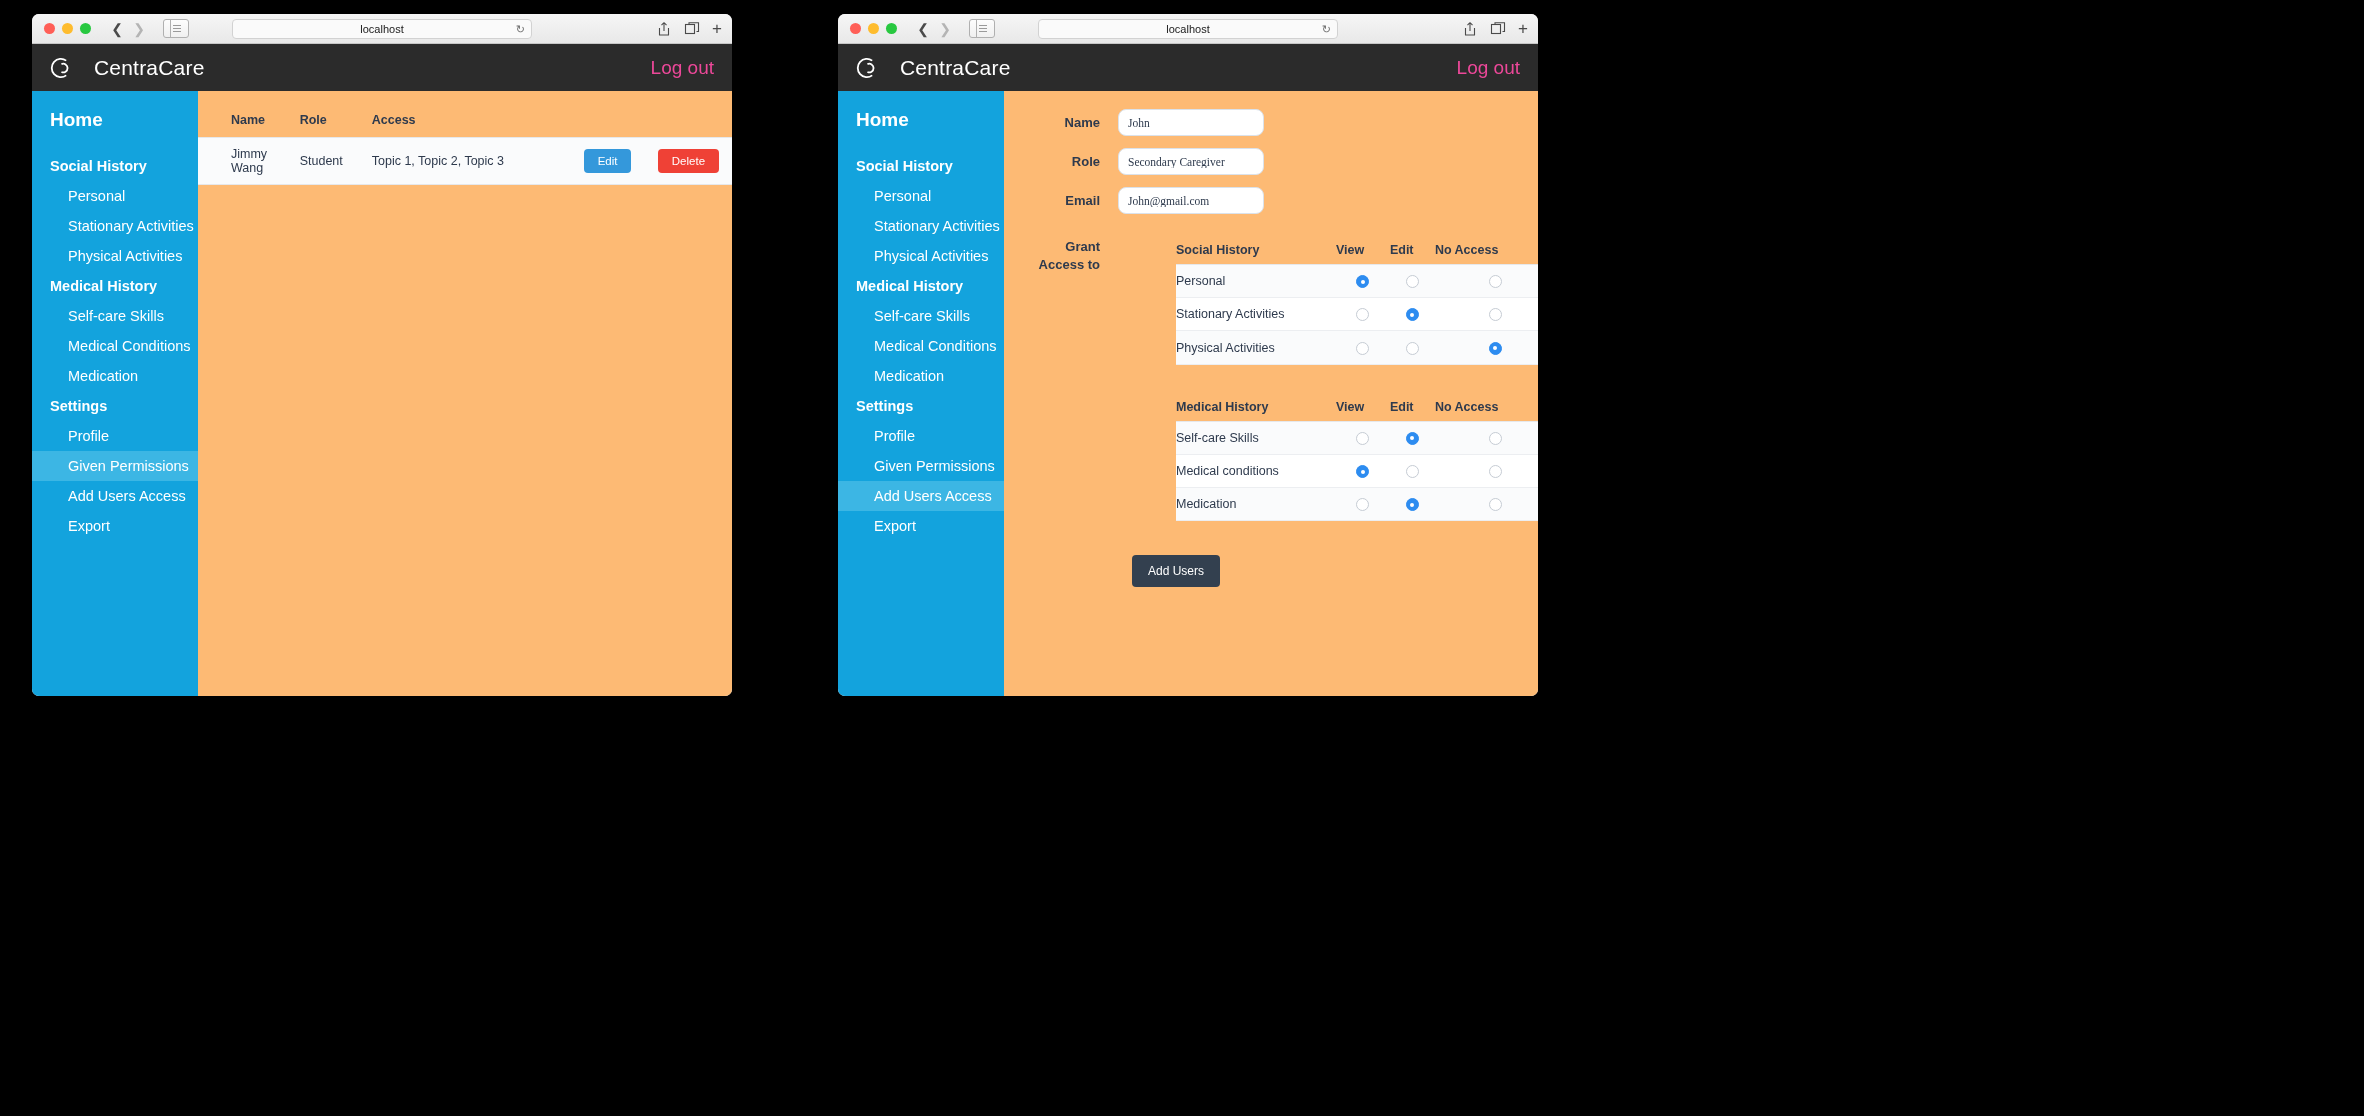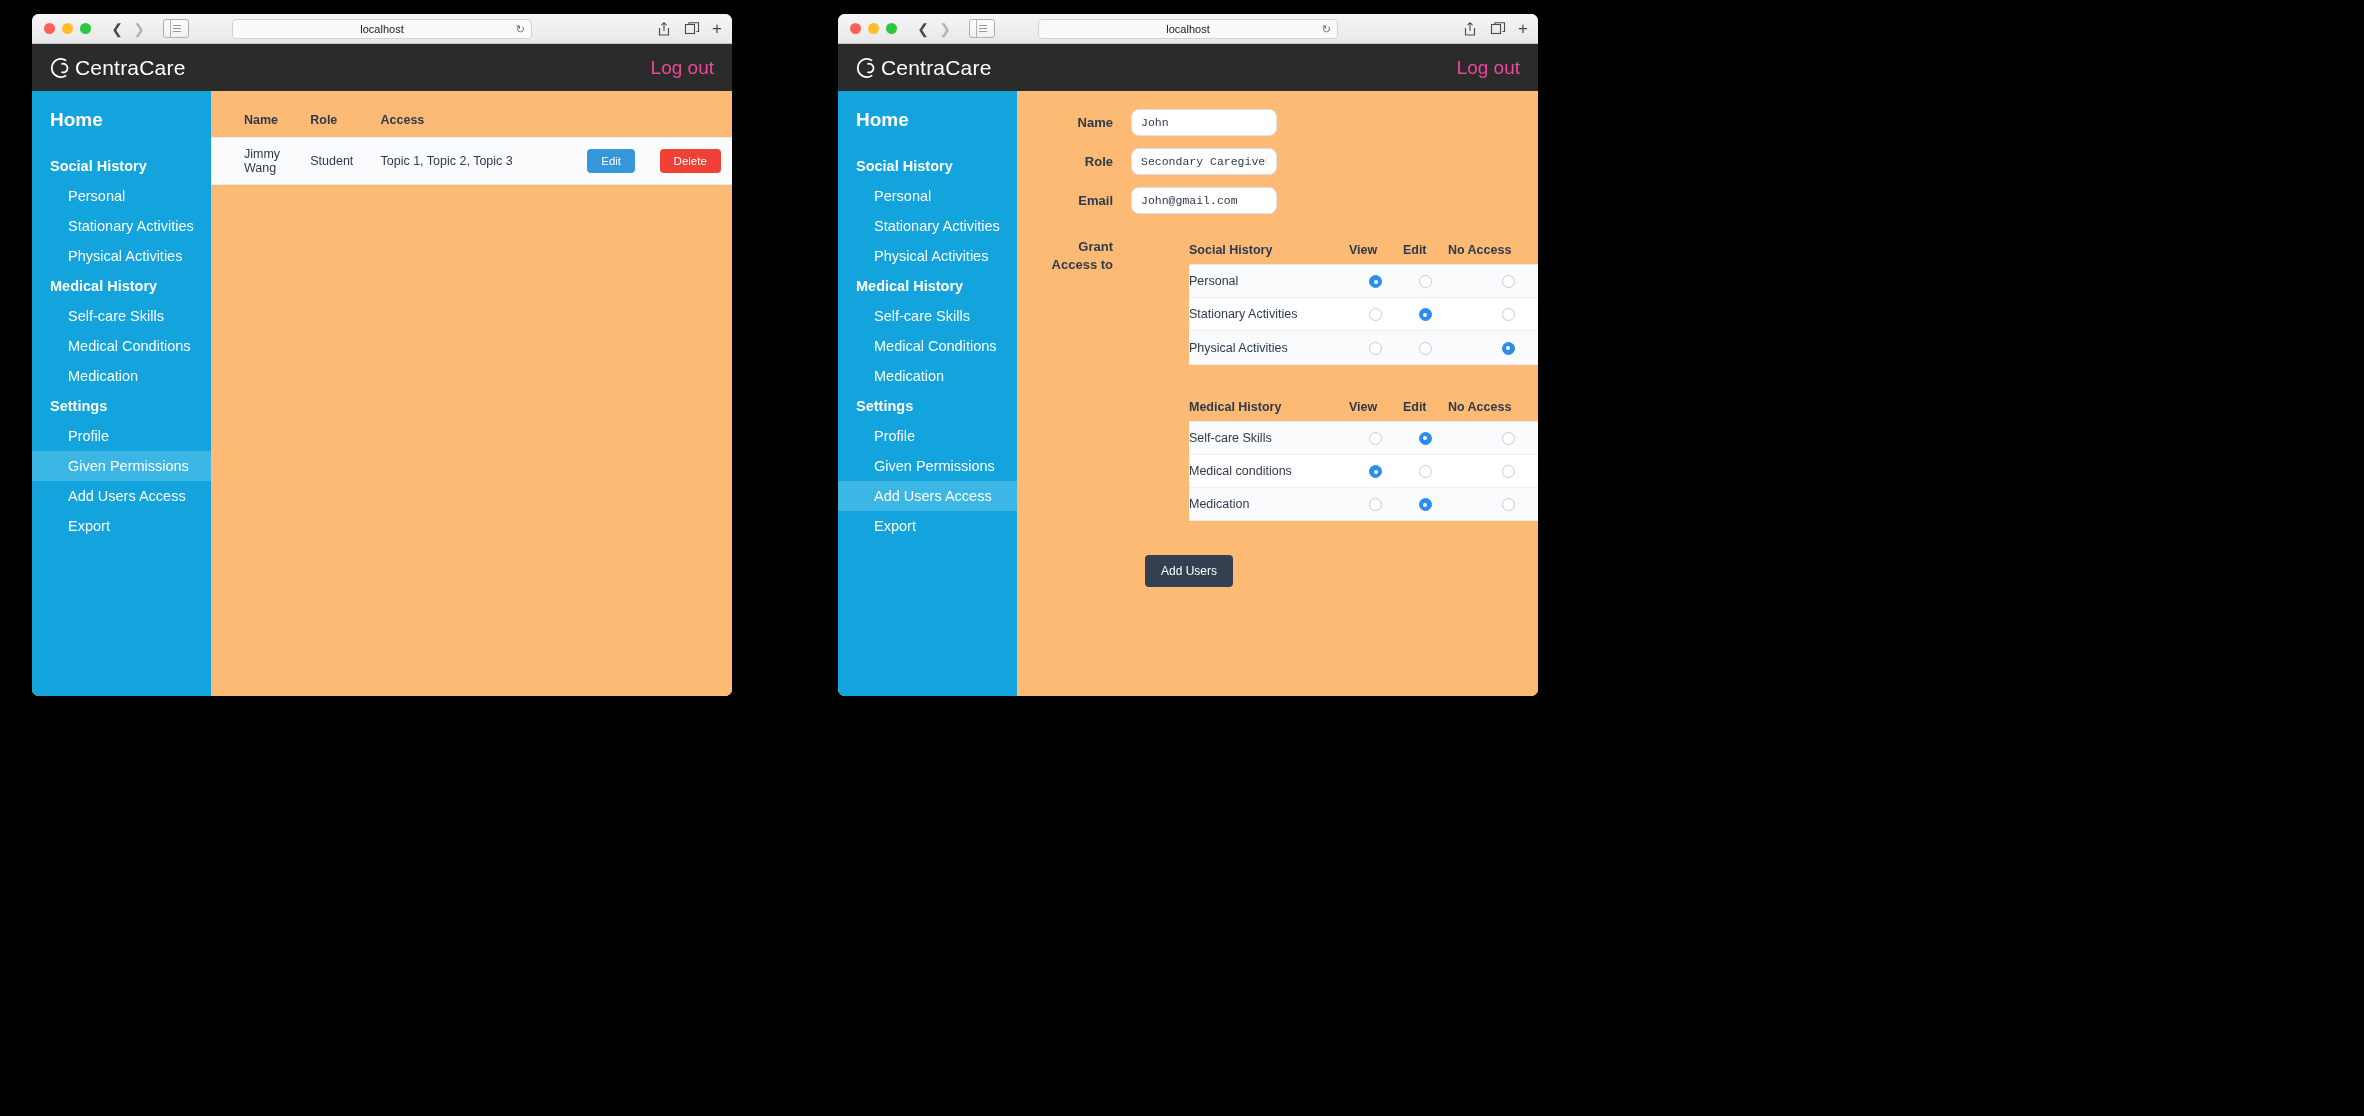--- a/index.html
+++ b/index.html
@@ -70,29 +70,29 @@
   .tb-right { margin-left: auto; display: flex; align-items: center; gap: 12px; padding-right: 2px; }
   .tb-icon { width: 16px; height: 16px; color: #4a4a4a; display:block; }
   .tb-plus { font-size: 17px; color: #4a4a4a; line-height: 1; }
 
   
   .app-header {
     height: 47px; background: #2b2b2b;
     display: flex; align-items: center; justify-content: space-between;
     padding: 0 18px 0 16px;
   }
-  .brand { display: flex; align-items: center; gap: 1px; }
+  .brand { display: flex; align-items: center; gap: 20px; }
   .brand-logo { width: 26px; height: 26px; display: block; }
   .brand-name { color: #fff; font-size: 21px; letter-spacing: .2px; }
   .logout { color: #ec4899; font-size: 19px; }
 
   
   .app-body { display: flex; height: calc(682px - 30px - 47px); }
   .sidebar {
-    width: 179px; background: #13a3dd; flex: none;
+    width: 166px; background: #13a3dd; flex: none;
     padding-top: 14px; color: #fff;
   }
   .nav-home {
     font-size: 19px; font-weight: bold; padding: 4px 0 4px 18px; margin-bottom: 16px;
   }
   .nav-group { font-size: 14.5px; font-weight: bold; padding: 7px 0 7px 18px; }
   .nav-item  { font-size: 14.5px; padding: 7px 0 7px 36px; }
   .nav-item.active { background: #3cb6e4; }
 
   .content { flex: 1; background: #fdba74; overflow: hidden; position: relative; }
@@ -126,21 +126,21 @@
   .form-title { font-size: 27px; color: #2e3a4d; font-weight: normal; margin-bottom: 20px; }
   .field-row { display: flex; align-items: center; margin-bottom: 12px; }
   .field-label {
     width: 68px; text-align: right; font-size: 13px; font-weight: bold;
     color: #2e3a4d; margin-right: 18px; flex: none;
   }
   .field-input {
     width: 146px; height: 27px;
     border: 1px solid #dbe2ea; border-radius: 8px;
     background: #fff; font-size: 11.5px; color: #2e3a4d;
-    padding: 0 9px; font-family: Liberation Mono, monospace; outline: none;
+    padding: 0 9px; font-family: Liberation Serif, serif; outline: none;
   }
 
   .grant-row { display: flex; margin-top: 22px; }
   .grant-label {
     width: 68px; text-align: right; font-size: 13px; font-weight: bold;
     color: #2e3a4d; margin-right: 18px; flex: none; line-height: 1.35; padding-top: 2px;
   }
   .grant-tables { flex: 1; padding-left: 58px; }
 
   .acc-table { width: 380px; border-collapse: collapse; }

